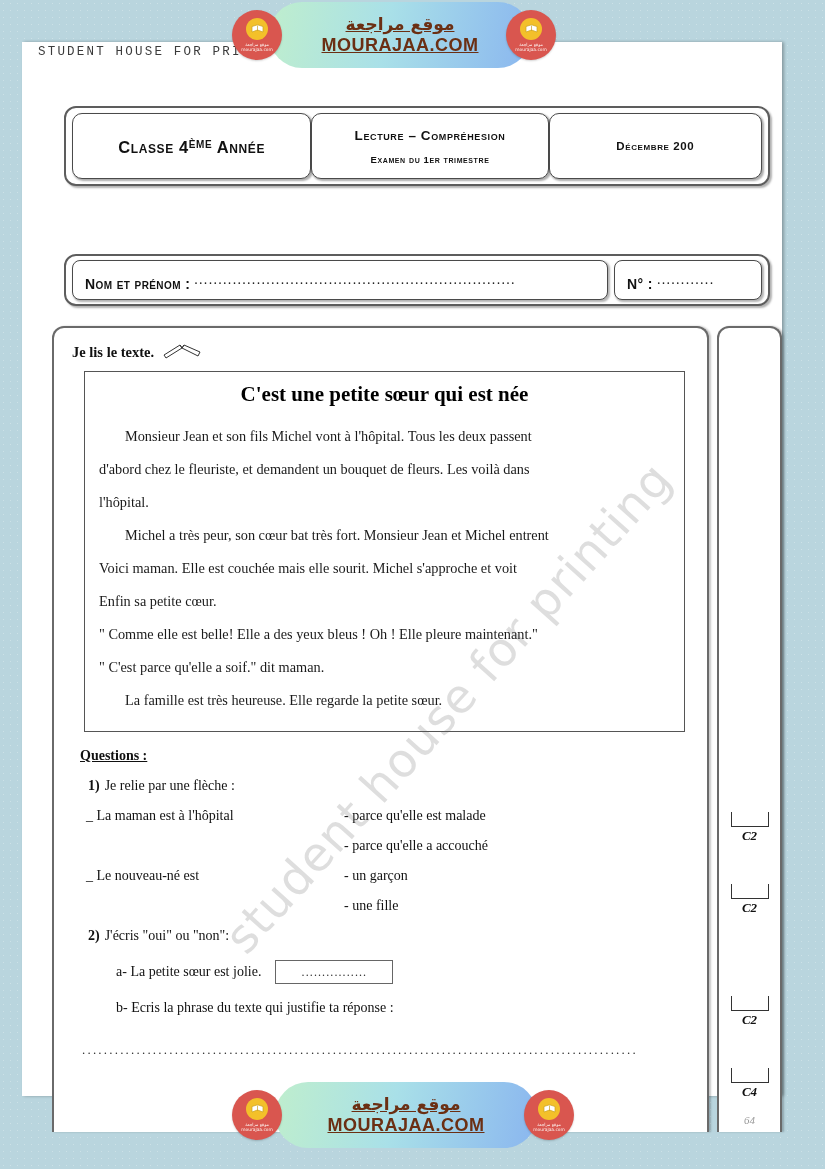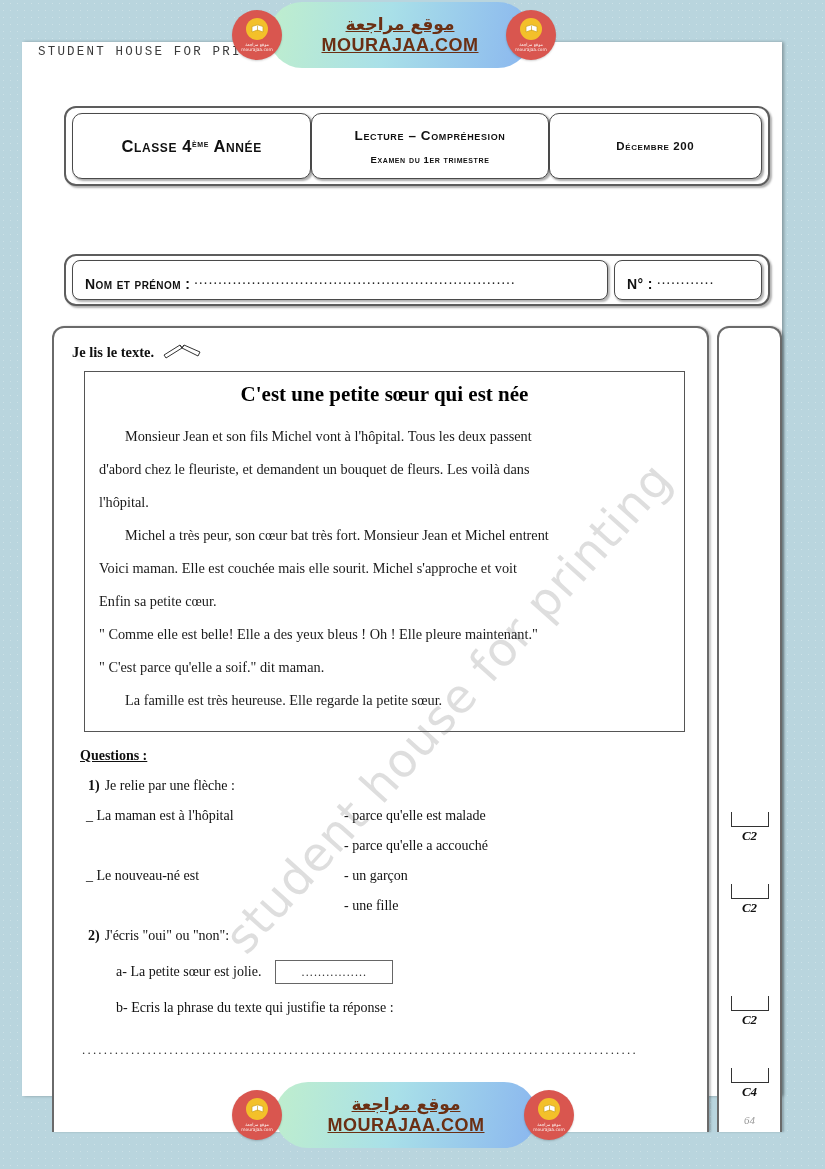--- a/index.html
+++ b/index.html
@@ -82,21 +82,21 @@
   #hdr-date { width: 214px; }
 
   .smallcaps {
     font-family: "Liberation Sans", sans-serif;
     font-weight: bold;
     color: #111;
     font-variant: small-caps;
     letter-spacing: 0.6px;
   }
   #classe-label { font-size: 16.5px; }
-  #classe-label sup { font-size: 10px; vertical-align: 5px; }
+  #classe-label sup { font-size: 14px; vertical-align: 5px; }
   #subject-label { font-size: 13.5px; }
   #subject-sub {
     font-size: 9.5px;
     margin-top: 11px;
   }
   #date-label { font-size: 11.5px; }
 
   
   #name-frame {
     left: 42px;

